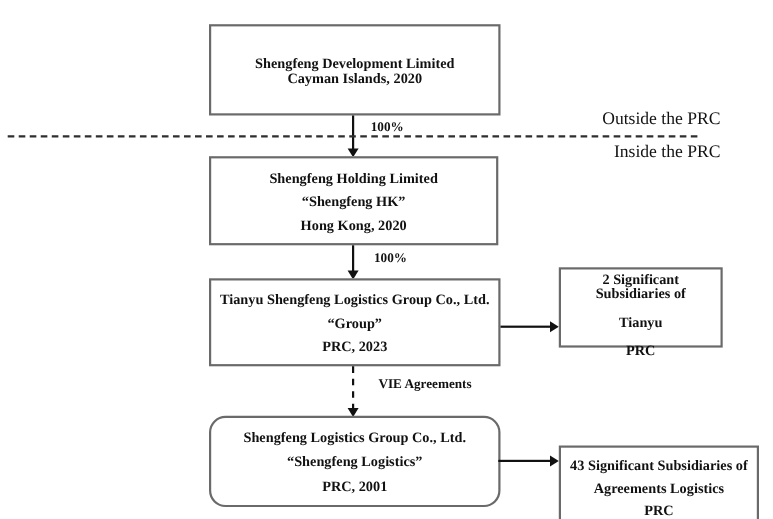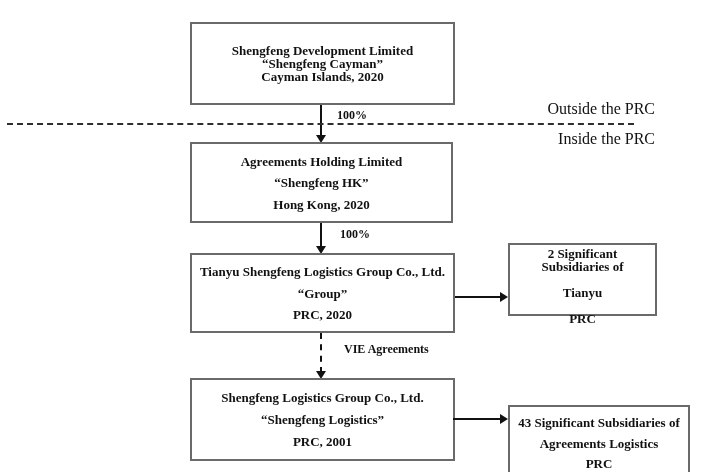--- a/index.html
+++ b/index.html
@@ -91,70 +91,69 @@
     border-left: 8px solid #111;
   }
 </style>
 </head>
 <body>
 
 <div id="canvas">
 
   <div class="node" style="left:190px; top:22px; width:265px; height:83px;justify-content:center;">
     <span>Shengfeng Development Limited</span>
-    <span>“Shengfeng Cayman”</span>
     <span>Cayman Islands, 2020</span>
   </div>
 
   <div class="varrow" style="left:316px; top:105px; height:38px;">
     <div class="vline"></div>
     <div class="vhead"></div>
   </div>
   <div class="edge-label" style="left:337px; top:108px;">100%</div>
 
   <div class="separator"></div>
   <div class="region-label" style="top:99px;">Outside the PRC</div>
   <div class="region-label" style="top:129px;">Inside the PRC</div>
 
   <div class="node" style="left:190px; top:142px; width:263px; height:81px;">
-    <span>Agreements Holding Limited</span>
+    <span>Shengfeng Holding Limited</span>
     <span>“Shengfeng HK”</span>
     <span>Hong Kong, 2020</span>
   </div>
 
   <div class="varrow" style="left:316px; top:223px; height:31px;">
     <div class="vline"></div>
     <div class="vhead"></div>
   </div>
   <div class="edge-label" style="left:340px; top:227px;">100%</div>
 
   <div class="node" style="left:190px; top:253px; width:265px; height:80px;">
     <span>Tianyu Shengfeng Logistics Group Co., Ltd.</span>
     <span>“Group”</span>
-    <span>PRC, 2020</span>
+    <span>PRC, 2023</span>
   </div>
 
   <div class="harrow" style="left:455px; top:292px; width:53px;">
     <div class="hline"></div>
     <div class="hhead"></div>
   </div>
 
   <div class="node" style="left:508px; top:243px; width:149px; height:73px;gap:13px;">
     <span>2 Significant Subsidiaries of</span>
     <span>Tianyu</span>
     <span>PRC</span>
   </div>
 
   <div class="varrow" style="left:316px; top:333px; height:46px;">
     <div class="vline dashed"></div>
     <div class="vhead"></div>
   </div>
   <div class="edge-label" style="left:344px; top:342px;">VIE Agreements</div>
 
-  <div class="node" style="left:190px; top:378px; width:265px; height:83px;">
+  <div class="node" style="left:190px; top:378px; width:265px; height:83px;border-radius:15px;">
     <span>Shengfeng Logistics Group Co., Ltd.</span>
     <span>“Shengfeng Logistics”</span>
     <span>PRC, 2001</span>
   </div>
 
   <div class="harrow" style="left:453px; top:414px; width:55px;">
     <div class="hline"></div>
     <div class="hhead"></div>
   </div>
 

